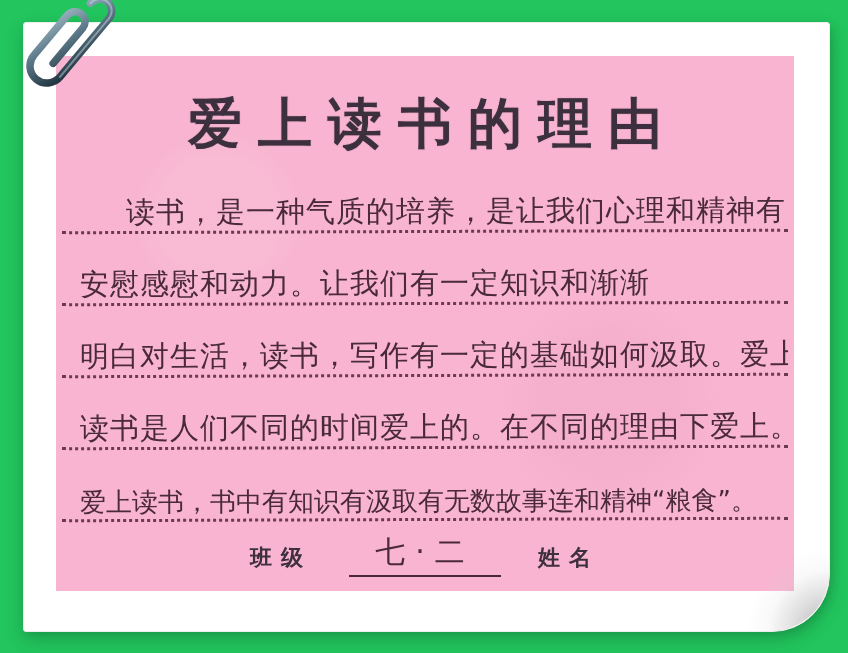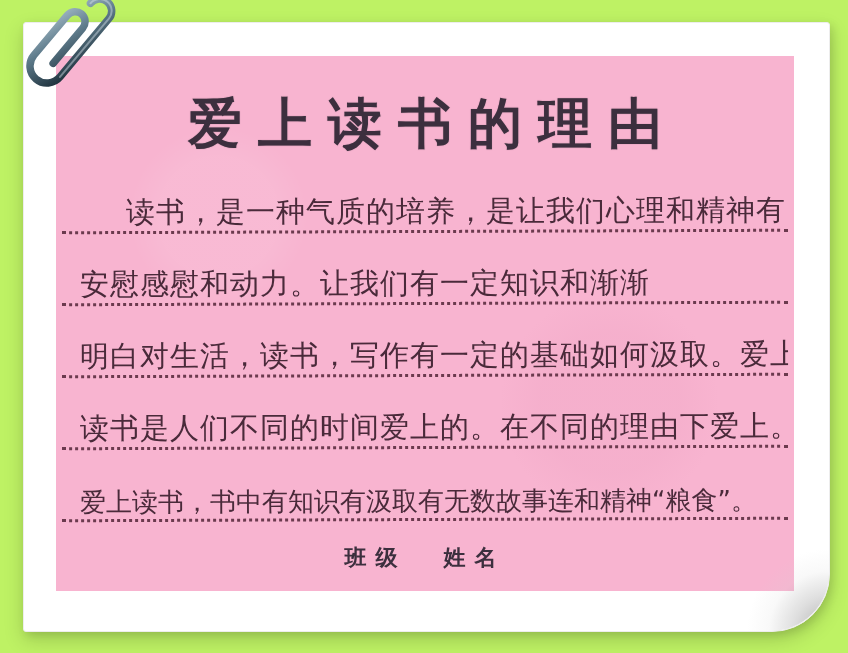--- a/index.html
+++ b/index.html
@@ -1,18 +1,18 @@
 <!DOCTYPE html>
 <html><head>
 <meta charset="utf-8">
 <style>
   html,body{margin:0;padding:0;background:#ffffff;}
   .stage{
     position:relative;width:848px;height:653px;overflow:hidden;
-    background:#bef264;font-family:"DejaVu Sans",sans-serif;
+    background:#22c55e;font-family:"DejaVu Sans",sans-serif;
   }
   
   .photo{
     position:absolute;left:23px;top:22px;width:805px;height:608px;
     background:#ffffff;border:1px solid #ededed;
     border-radius:3px 3px 58px 3px;
     box-shadow:0 8px 20px rgba(0,0,0,.16), 3px 3px 8px rgba(0,0,0,.10);
   }
   
   .curl{
@@ -81,20 +81,21 @@
       <div class="lines">
         <div class="line indent">读书，是一种气质的培养，是让我们心理和精神有了</div>
         <div class="line">安慰感慰和动力。让我们有一定知识和渐渐</div>
         <div class="line">明白对生活，读书，写作有一定的基础如何汲取。爱上</div>
         <div class="line">读书是人们不同的时间爱上的。在不同的理由下爱上。</div>
         <div class="line tight">爱上读书，书中有知识有汲取有无数故事连和精神“粮食”。</div>
       </div>
 
       <div class="fields">
         <span class="flabel">班级</span>
+        <span class="fvalue class">七·二</span>
         <span class="flabel">姓名</span>
       </div>
     </div>
 
     <div class="curl"></div>
   </div>
 
   <svg class="clip" width="64" height="132" viewBox="0 0 64 132" aria-hidden="true">
     <defs>
       <linearGradient id="mg" x1="0" y1="0" x2="1" y2="1">

